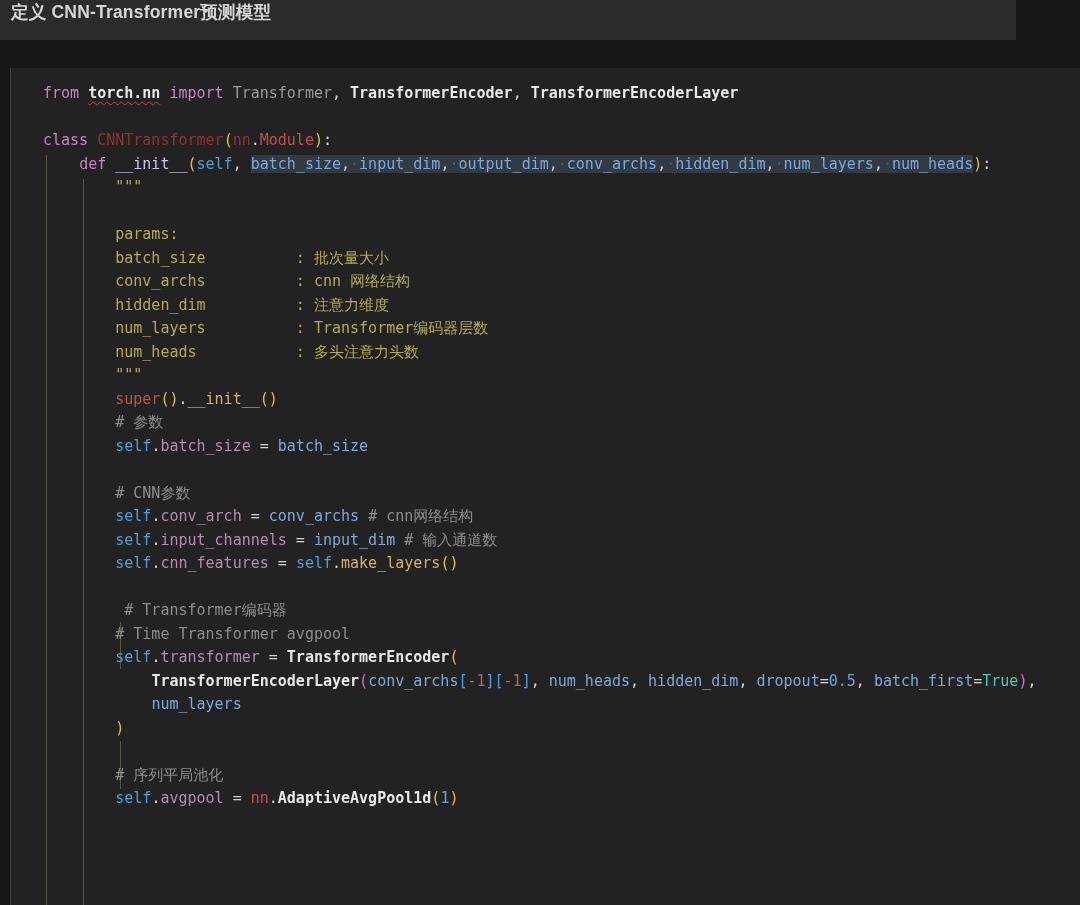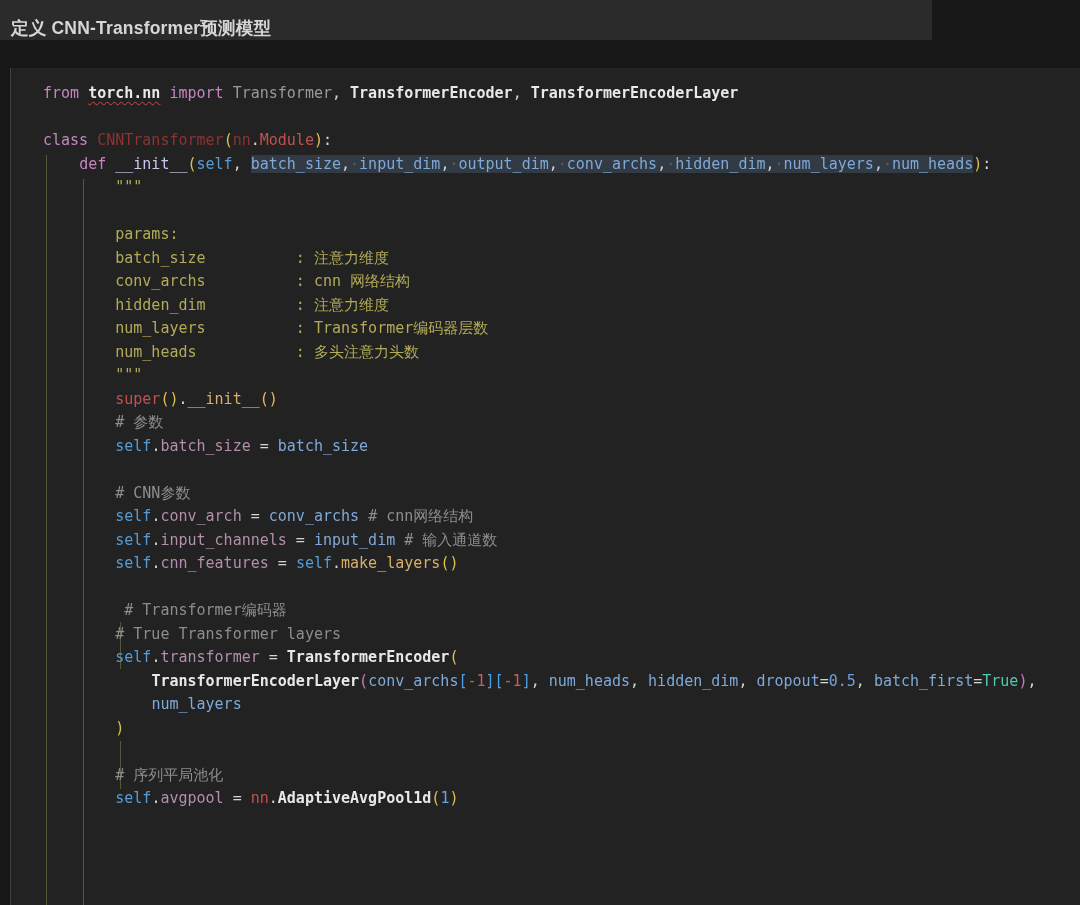--- a/index.html
+++ b/index.html
@@ -2,23 +2,23 @@
 <html style="--page-bg: #171717; --titlebar-bg: #2b2b2b; --title-fg: #d6d6d6; --cell-bg: #222222; --cell-border: #404040; --indent-guide: #57573c; --default: #d4d4d4; --keyword: #c586c0; --class-dark: #8f3232; --class-red: #c25050; --ident-bold: #e8e8e8; --unused: #9a9a9a; --function: #d7b06a; --docstring: #b3ab58; --comment: #8d8d8d; --variable: #7fa9d9; --self: #569cd6; --attribute: #b48ead; --bracket1: #dcc04f; --bracket2: #d670c9; --bracket3: #4d9fe6; --number-red: #c65f5f; --number-blue: #6fa1dc; --boolean: #4ec9b0; --whitespace-dot: #5d5d5d; --dunder: #cfc5ec; --occurrence-bg: #323a43; --squiggle: #c94a4a;"><head>
 <meta charset="utf-8">
 <style>
   html,body{margin:0;padding:0;}
   body{
     width:1080px;height:905px;position:relative;overflow:hidden;
     background:var(--page-bg,#171717);
     font-family:"DejaVu Sans Mono","Liberation Mono",monospace;
   }
   .titlebar{
-    position:absolute;top:0;left:0;width:932px;height:40px;
+    position:absolute;top:0;left:0;width:1016px;height:40px;
     background:var(--titlebar-bg,#2b2b2b);
-    display:flex;align-items:flex-end;box-sizing:border-box;padding-left:11px;
+    display:flex;align-items:flex-start;box-sizing:border-box;padding-left:11px;
   }
   .titlebar .title{
     font-family:"Liberation Sans","DejaVu Sans",sans-serif;
     font-size:17.5px;font-weight:600;color:var(--title-fg,#d6d6d6);
     letter-spacing:.2px;
   }
   .cell{
     position:absolute;top:68px;left:10px;right:0;bottom:0;
     background:var(--cell-bg,#222222);
     border-left:1px solid var(--cell-border,#404040);
@@ -73,37 +73,37 @@
   <div class="indent-guide g3a"></div>
   <div class="indent-guide g3b"></div>
   <div class="code">
       <div class="line"><span class="kw">from </span><span class="bw sq">torch.nn</span><span class="txt"> </span><span class="kw">import</span><span class="txt"> </span><span class="dim">Transformer</span><span class="txt">, </span><span class="bw">TransformerEncoder</span><span class="txt">, </span><span class="bw">TransformerEncoderLayer</span></div>
       <div class="line"></div>
       <div class="line"><span class="kw">class </span><span class="cls">CNNTransformer</span><span class="b1">(</span><span class="cls">nn</span><span class="txt">.</span><span class="cls2">Module</span><span class="b1">)</span><span class="txt">:</span></div>
       <div class="line"><span class="txt">    </span><span class="kw">def </span><span class="dunder">__init__</span><span class="b1">(</span><span class="self">self</span><span class="txt">, </span><span class="v hl">batch_size</span><span class="txt hl">,</span><span class="ws hl">·</span><span class="v hl">input_dim</span><span class="txt hl">,</span><span class="ws hl">·</span><span class="v hl">output_dim</span><span class="txt hl">,</span><span class="ws hl">·</span><span class="v hl">conv_archs</span><span class="txt hl">,</span><span class="ws hl">·</span><span class="v hl">hidden_dim</span><span class="txt hl">,</span><span class="ws hl">·</span><span class="v hl">num_layers</span><span class="txt hl">,</span><span class="ws hl">·</span><span class="v hl">num_heads</span><span class="b1">)</span><span class="txt">:</span></div>
       <div class="line"><span class="str">        """</span></div>
       <div class="line"></div>
       <div class="line"><span class="str">        params:</span></div>
-      <div class="line"><span class="str">        batch_size          : 注意力维度</span></div>
+      <div class="line"><span class="str">        batch_size          : 批次量大小</span></div>
       <div class="line"><span class="str">        conv_archs          : cnn 网络结构</span></div>
       <div class="line"><span class="str">        hidden_dim          : 注意力维度</span></div>
       <div class="line"><span class="str">        num_layers          : Transformer编码器层数</span></div>
       <div class="line"><span class="str">        num_heads           : 多头注意力头数</span></div>
       <div class="line"><span class="str">        """</span></div>
       <div class="line"><span class="txt">        </span><span class="cls2">super</span><span class="b1">()</span><span class="txt">.</span><span class="fn">__init__</span><span class="b1">()</span></div>
       <div class="line"><span class="txt">        </span><span class="com"># 参数</span></div>
       <div class="line"><span class="txt">        </span><span class="self">self</span><span class="txt">.</span><span class="attr">batch_size</span><span class="op"> = </span><span class="v">batch_size</span></div>
       <div class="line"></div>
       <div class="line"><span class="txt">        </span><span class="com"># CNN参数</span></div>
       <div class="line"><span class="txt">        </span><span class="self">self</span><span class="txt">.</span><span class="attr">conv_arch</span><span class="op"> = </span><span class="v">conv_archs</span><span class="txt"> </span><span class="com"># cnn网络结构</span></div>
       <div class="line"><span class="txt">        </span><span class="self">self</span><span class="txt">.</span><span class="attr">input_channels</span><span class="op"> = </span><span class="v">input_dim</span><span class="txt"> </span><span class="com"># 输入通道数</span></div>
       <div class="line"><span class="txt">        </span><span class="self">self</span><span class="txt">.</span><span class="attr">cnn_features</span><span class="op"> = </span><span class="self">self</span><span class="txt">.</span><span class="fn">make_layers</span><span class="b1">()</span></div>
       <div class="line"></div>
       <div class="line"><span class="txt">         </span><span class="com"># Transformer编码器</span></div>
-      <div class="line"><span class="txt">        </span><span class="com"># True Transformer layers</span></div>
+      <div class="line"><span class="txt">        </span><span class="com"># Time Transformer avgpool</span></div>
       <div class="line"><span class="txt">        </span><span class="self">self</span><span class="txt">.</span><span class="attr">transformer</span><span class="op"> = </span><span class="bw">TransformerEncoder</span><span class="b1">(</span></div>
       <div class="line"><span class="txt">            </span><span class="bw">TransformerEncoderLayer</span><span class="b2">(</span><span class="v">conv_archs</span><span class="b3">[</span><span class="nr">-1</span><span class="b3">]</span><span class="b3">[</span><span class="nr">-1</span><span class="b3">]</span><span class="txt">, </span><span class="v">num_heads</span><span class="txt">, </span><span class="v">hidden_dim</span><span class="txt">, </span><span class="v">dropout</span><span class="op">=</span><span class="nb">0.5</span><span class="txt">, </span><span class="v">batch_first</span><span class="op">=</span><span class="bool">True</span><span class="b2">)</span><span class="txt">,</span></div>
       <div class="line"><span class="txt">            </span><span class="v">num_layers</span></div>
       <div class="line"><span class="txt">        </span><span class="b1">)</span></div>
       <div class="line"></div>
       <div class="line"><span class="txt">        </span><span class="com"># 序列平局池化</span></div>
       <div class="line"><span class="txt">        </span><span class="self">self</span><span class="txt">.</span><span class="attr">avgpool</span><span class="op"> = </span><span class="cls2">nn</span><span class="txt">.</span><span class="bw">AdaptiveAvgPool1d</span><span class="b1">(</span><span class="nb">1</span><span class="b1">)</span></div>
     </div>
 </div>
 

